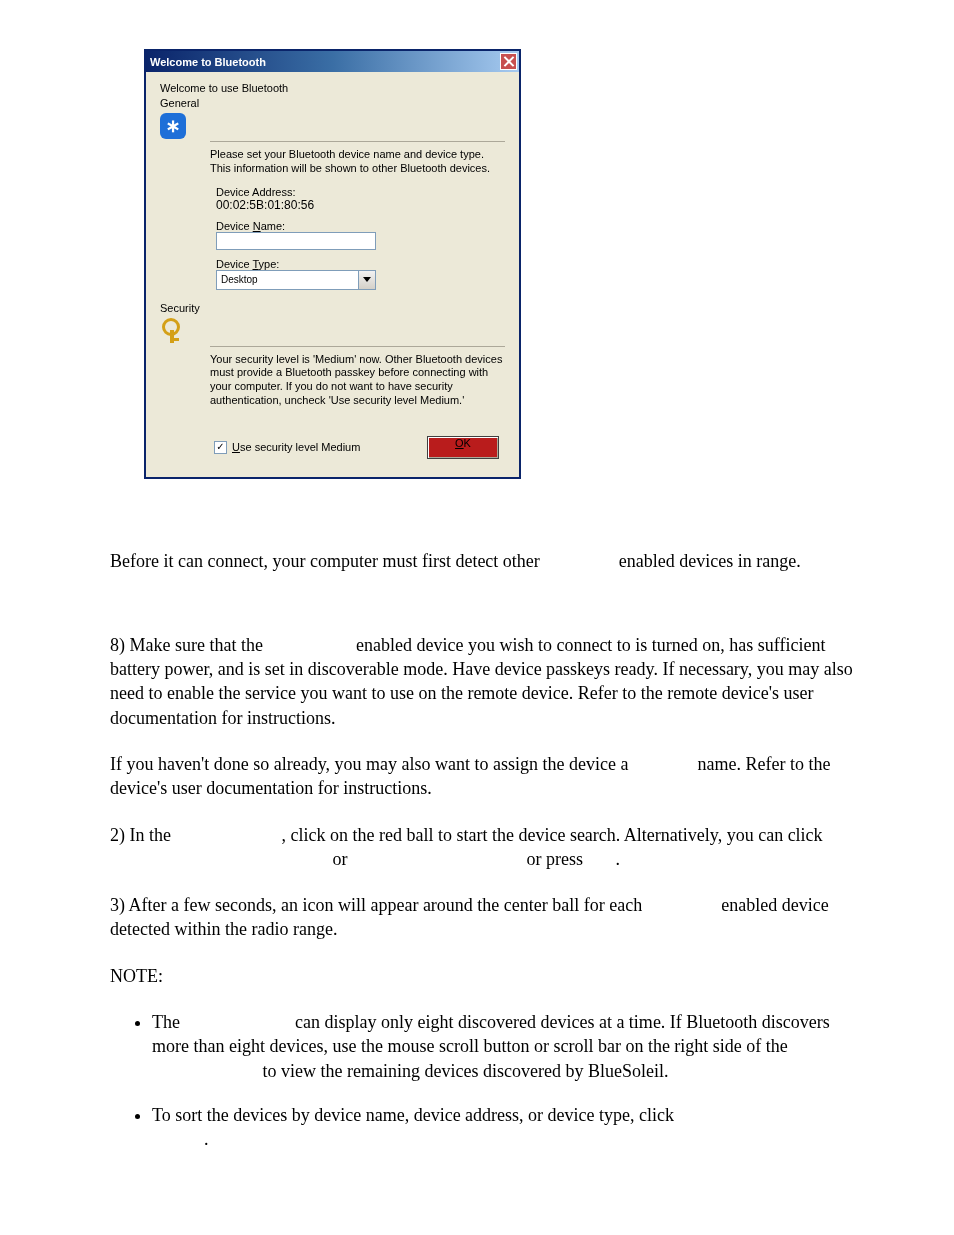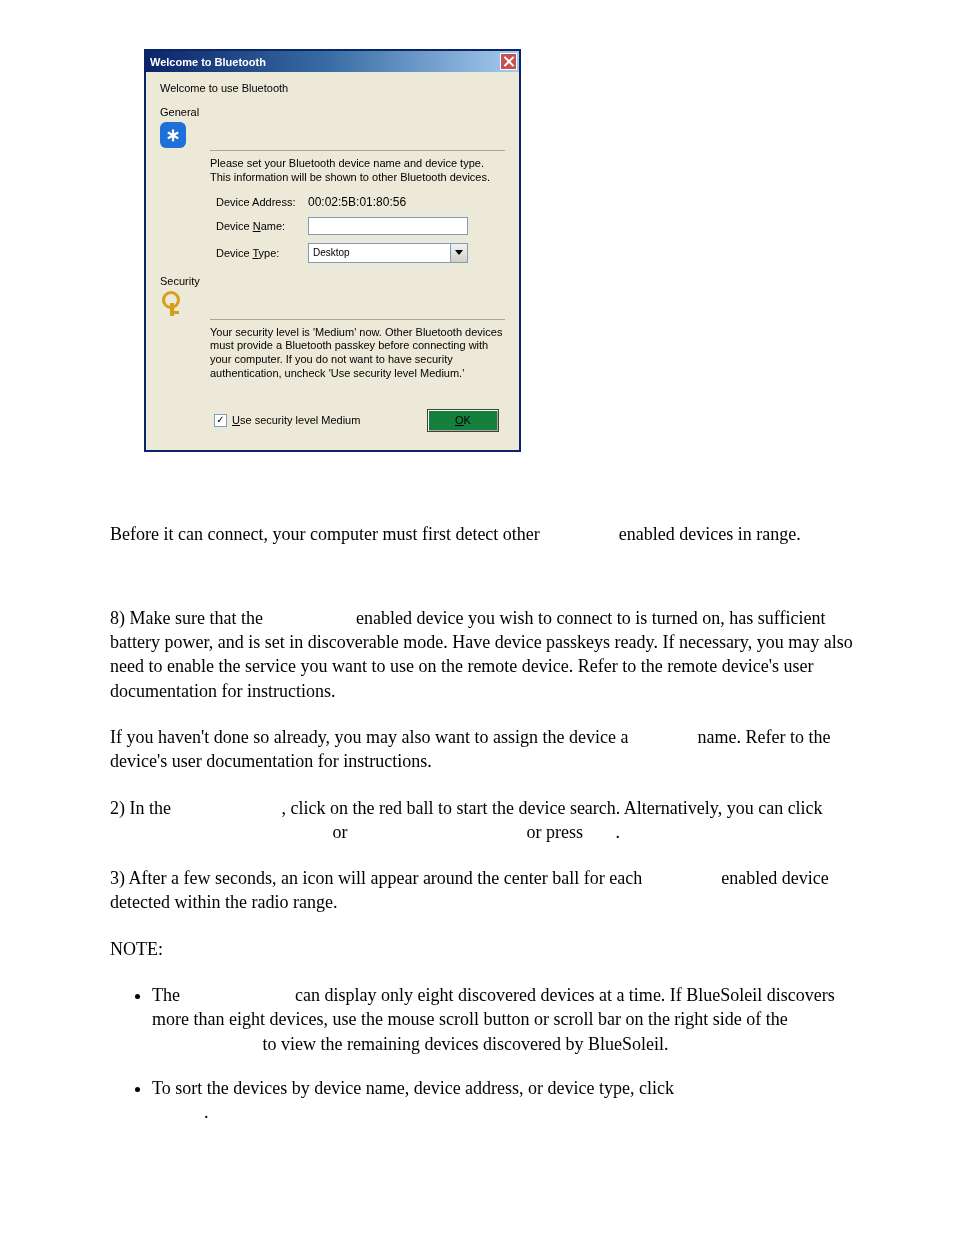--- a/index.html
+++ b/index.html
@@ -62,21 +62,21 @@
     height: 13px;
     background: #fff;
   }
   .close-x::before { transform: rotate(45deg); }
   .close-x::after  { transform: rotate(-45deg); }
 
   .dialog-body {
     padding: 10px 14px 14px 14px;
   }
   .welcome-line {
-    margin-bottom: 12px;
+    margin-bottom: 3px;
   }
 
   .section {
     display: flex;
     align-items: flex-start;
     margin-bottom: 4px;
   }
   .section-left {
     width: 50px;
     flex-shrink: 0;
@@ -143,23 +143,24 @@
   }
   .key-icon .tooth {
     position: absolute;
     left: 14px; top: 20px;
     width: 5px; height: 3px;
     background: #d4a017;
   }
 
   .field-row {
     display: flex;
-    align-items: center;
+    align-items: flex-start;
     margin-bottom: 8px;
     padding-left: 6px;
+    flex-direction: column;
   }
   .field-label {
     width: 92px;
     font-size: 11px;
   }
   .field-value {
     font-size: 12px;
   }
   .text-input {
     width: 160px;
@@ -221,25 +222,24 @@
     display: flex;
     align-items: center;
     justify-content: center;
     font-size: 10px;
     line-height: 1;
   }
   .ok-button {
     width: 70px;
     height: 21px;
     border: 1px solid #404040;
-    background: #15803d;
+    background: #b91c1c;
     font-family: Tahoma, sans-serif;
     font-size: 11px;
     display: flex;
-    align-items: center;
     justify-content: center;
     box-shadow: inset 1px 1px 0 #fff, inset -1px -1px 0 #aca899;
     cursor: pointer;
   }
 
   
   .doc p {
     margin: 0 0  0;
     line-height: 1.35;
   }
@@ -352,21 +352,21 @@
     </p>
 
     <p class="para">
       <span>3) After a few seconds, an icon will appear around the center ball for each </span><span class="gap" style="width:70px;"></span><span> enabled device detected within the radio range.</span>
     </p>
 
     <p class="para">NOTE:</p>
 
     <ul>
       <li>
-        <span>The </span><span class="gap" style="width:106px;"></span><span> can display only eight discovered devices at a time. If BlueSoleil discovers more than eight devices, use the mouse scroll button or scroll bar on the right side of the </span><span class="gap" style="width:106px;"></span><span> to view the remaining devices discovered by BlueSoleil.</span>
+        <span>The </span><span class="gap" style="width:106px;"></span><span> can display only eight discovered devices at a time. If Bluetooth discovers more than eight devices, use the mouse scroll button or scroll bar on the right side of the </span><span class="gap" style="width:106px;"></span><span> to view the remaining devices discovered by BlueSoleil.</span>
       </li>
       <li>
         <span>To sort the devices by device name, device address, or device type, click </span><br>
         <span class="gap" style="width:52px;"></span><span>.</span>
       </li>
     </ul>
   </div>
 
 </div>
 

